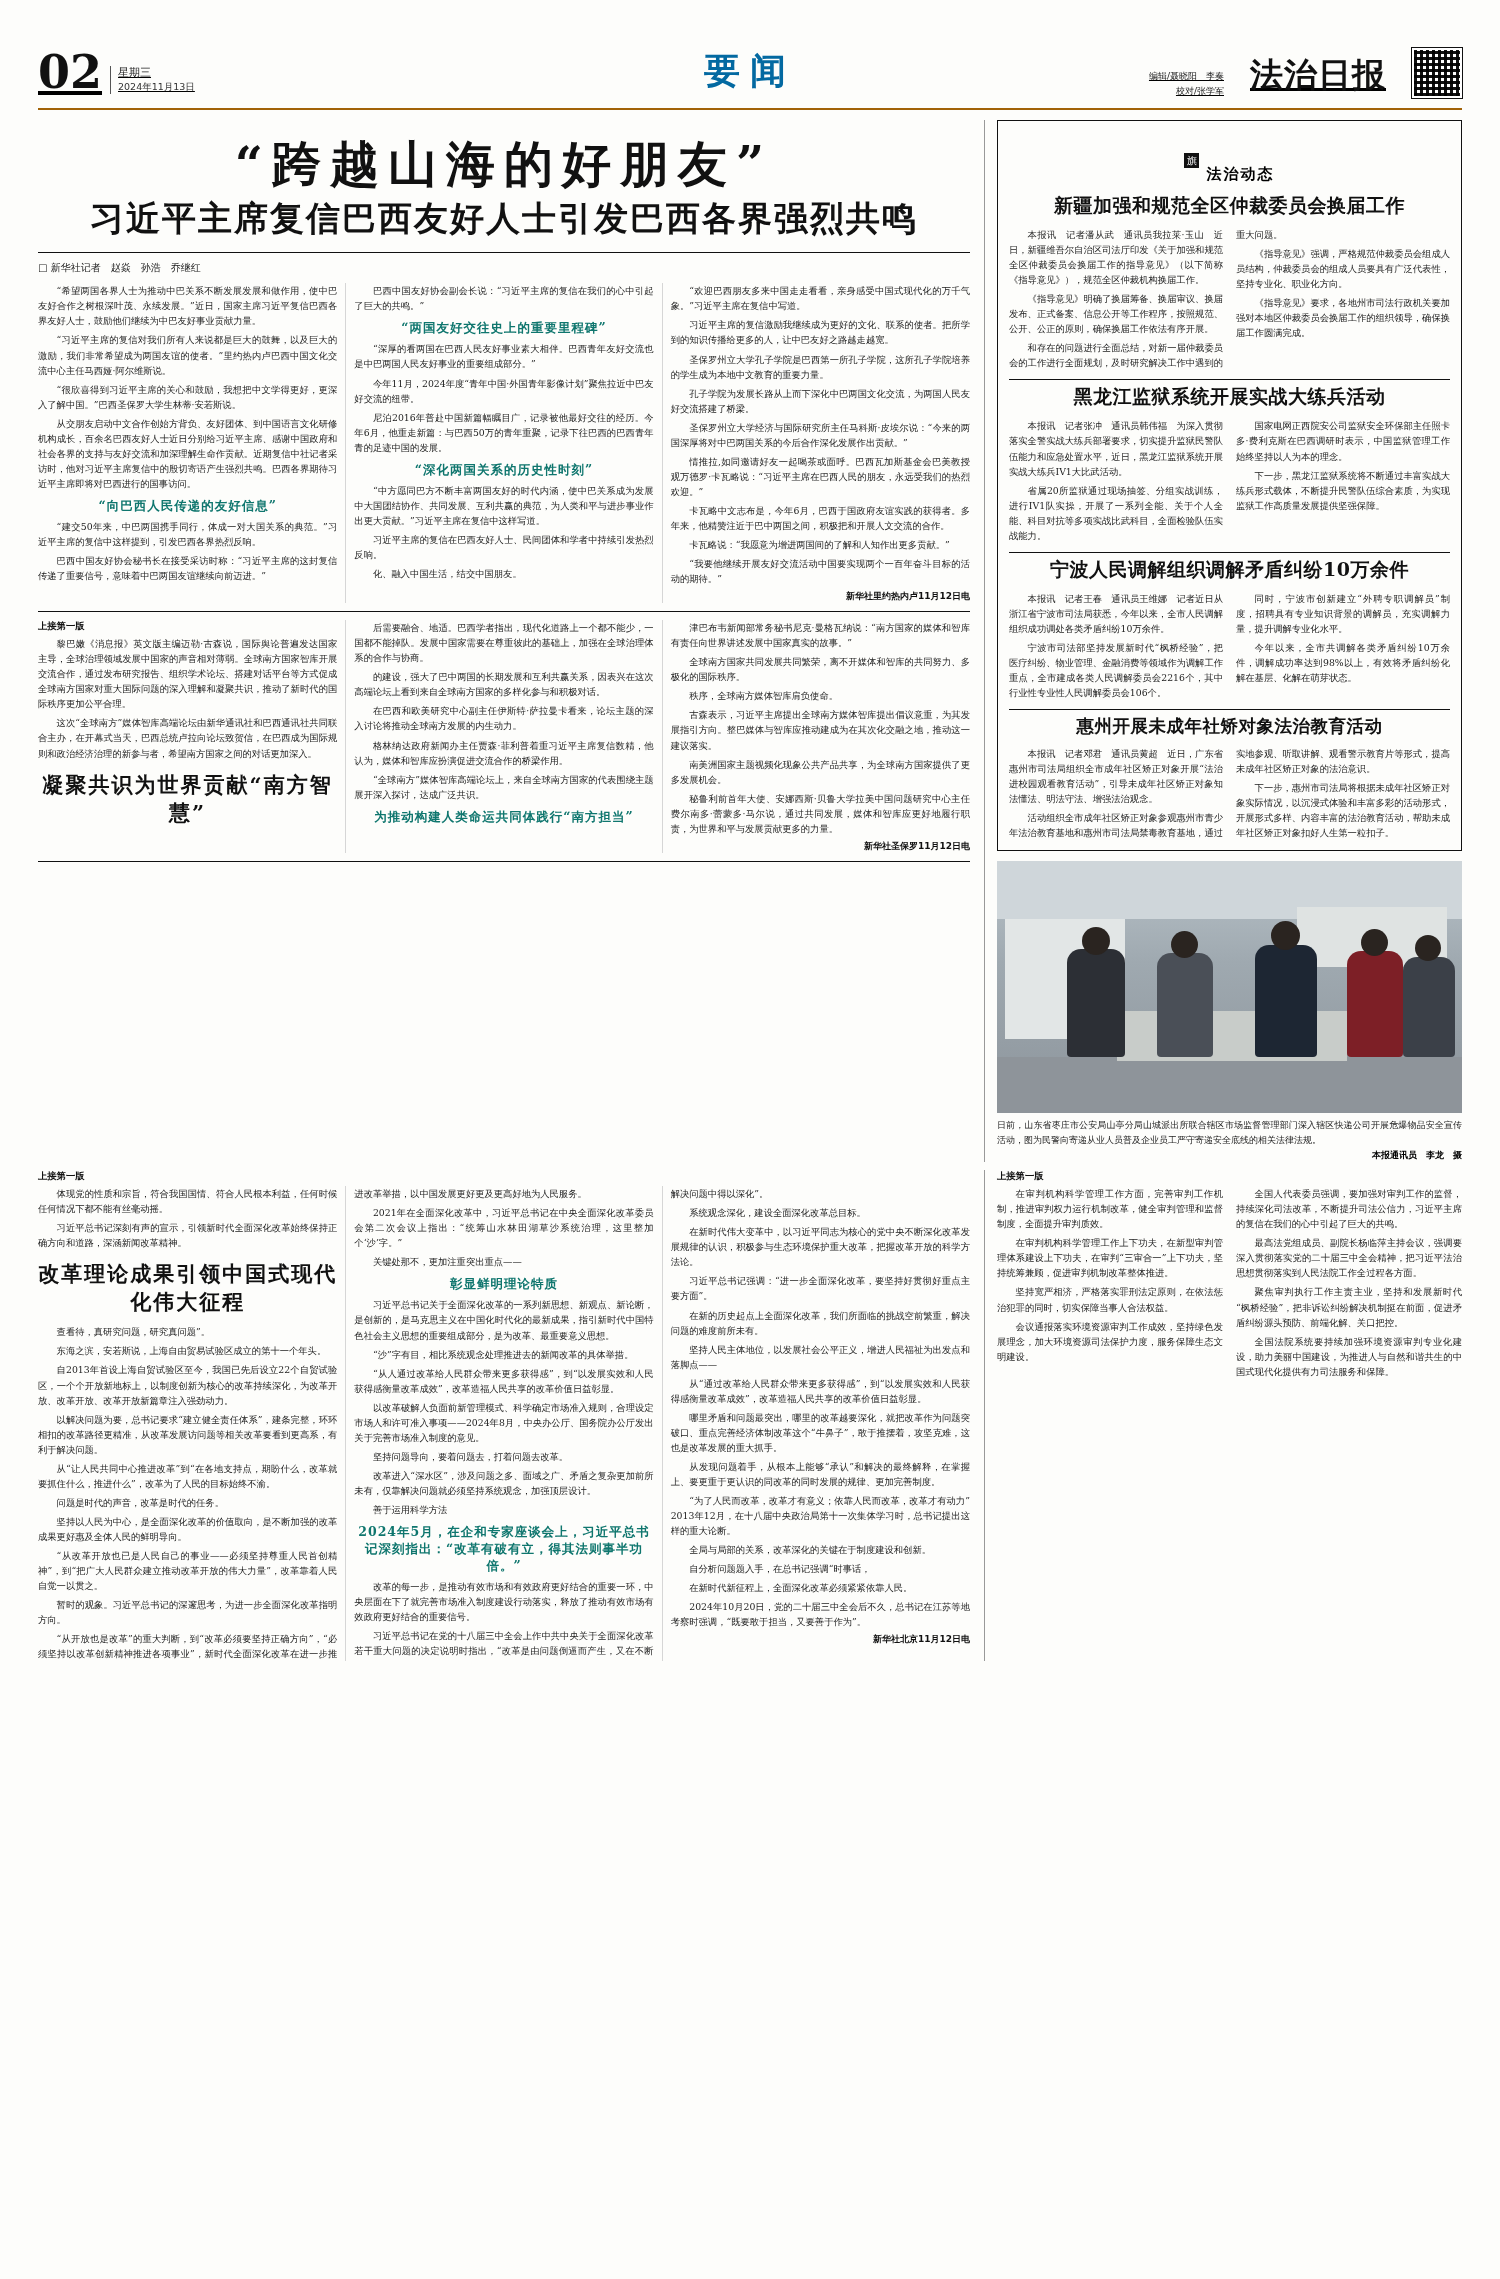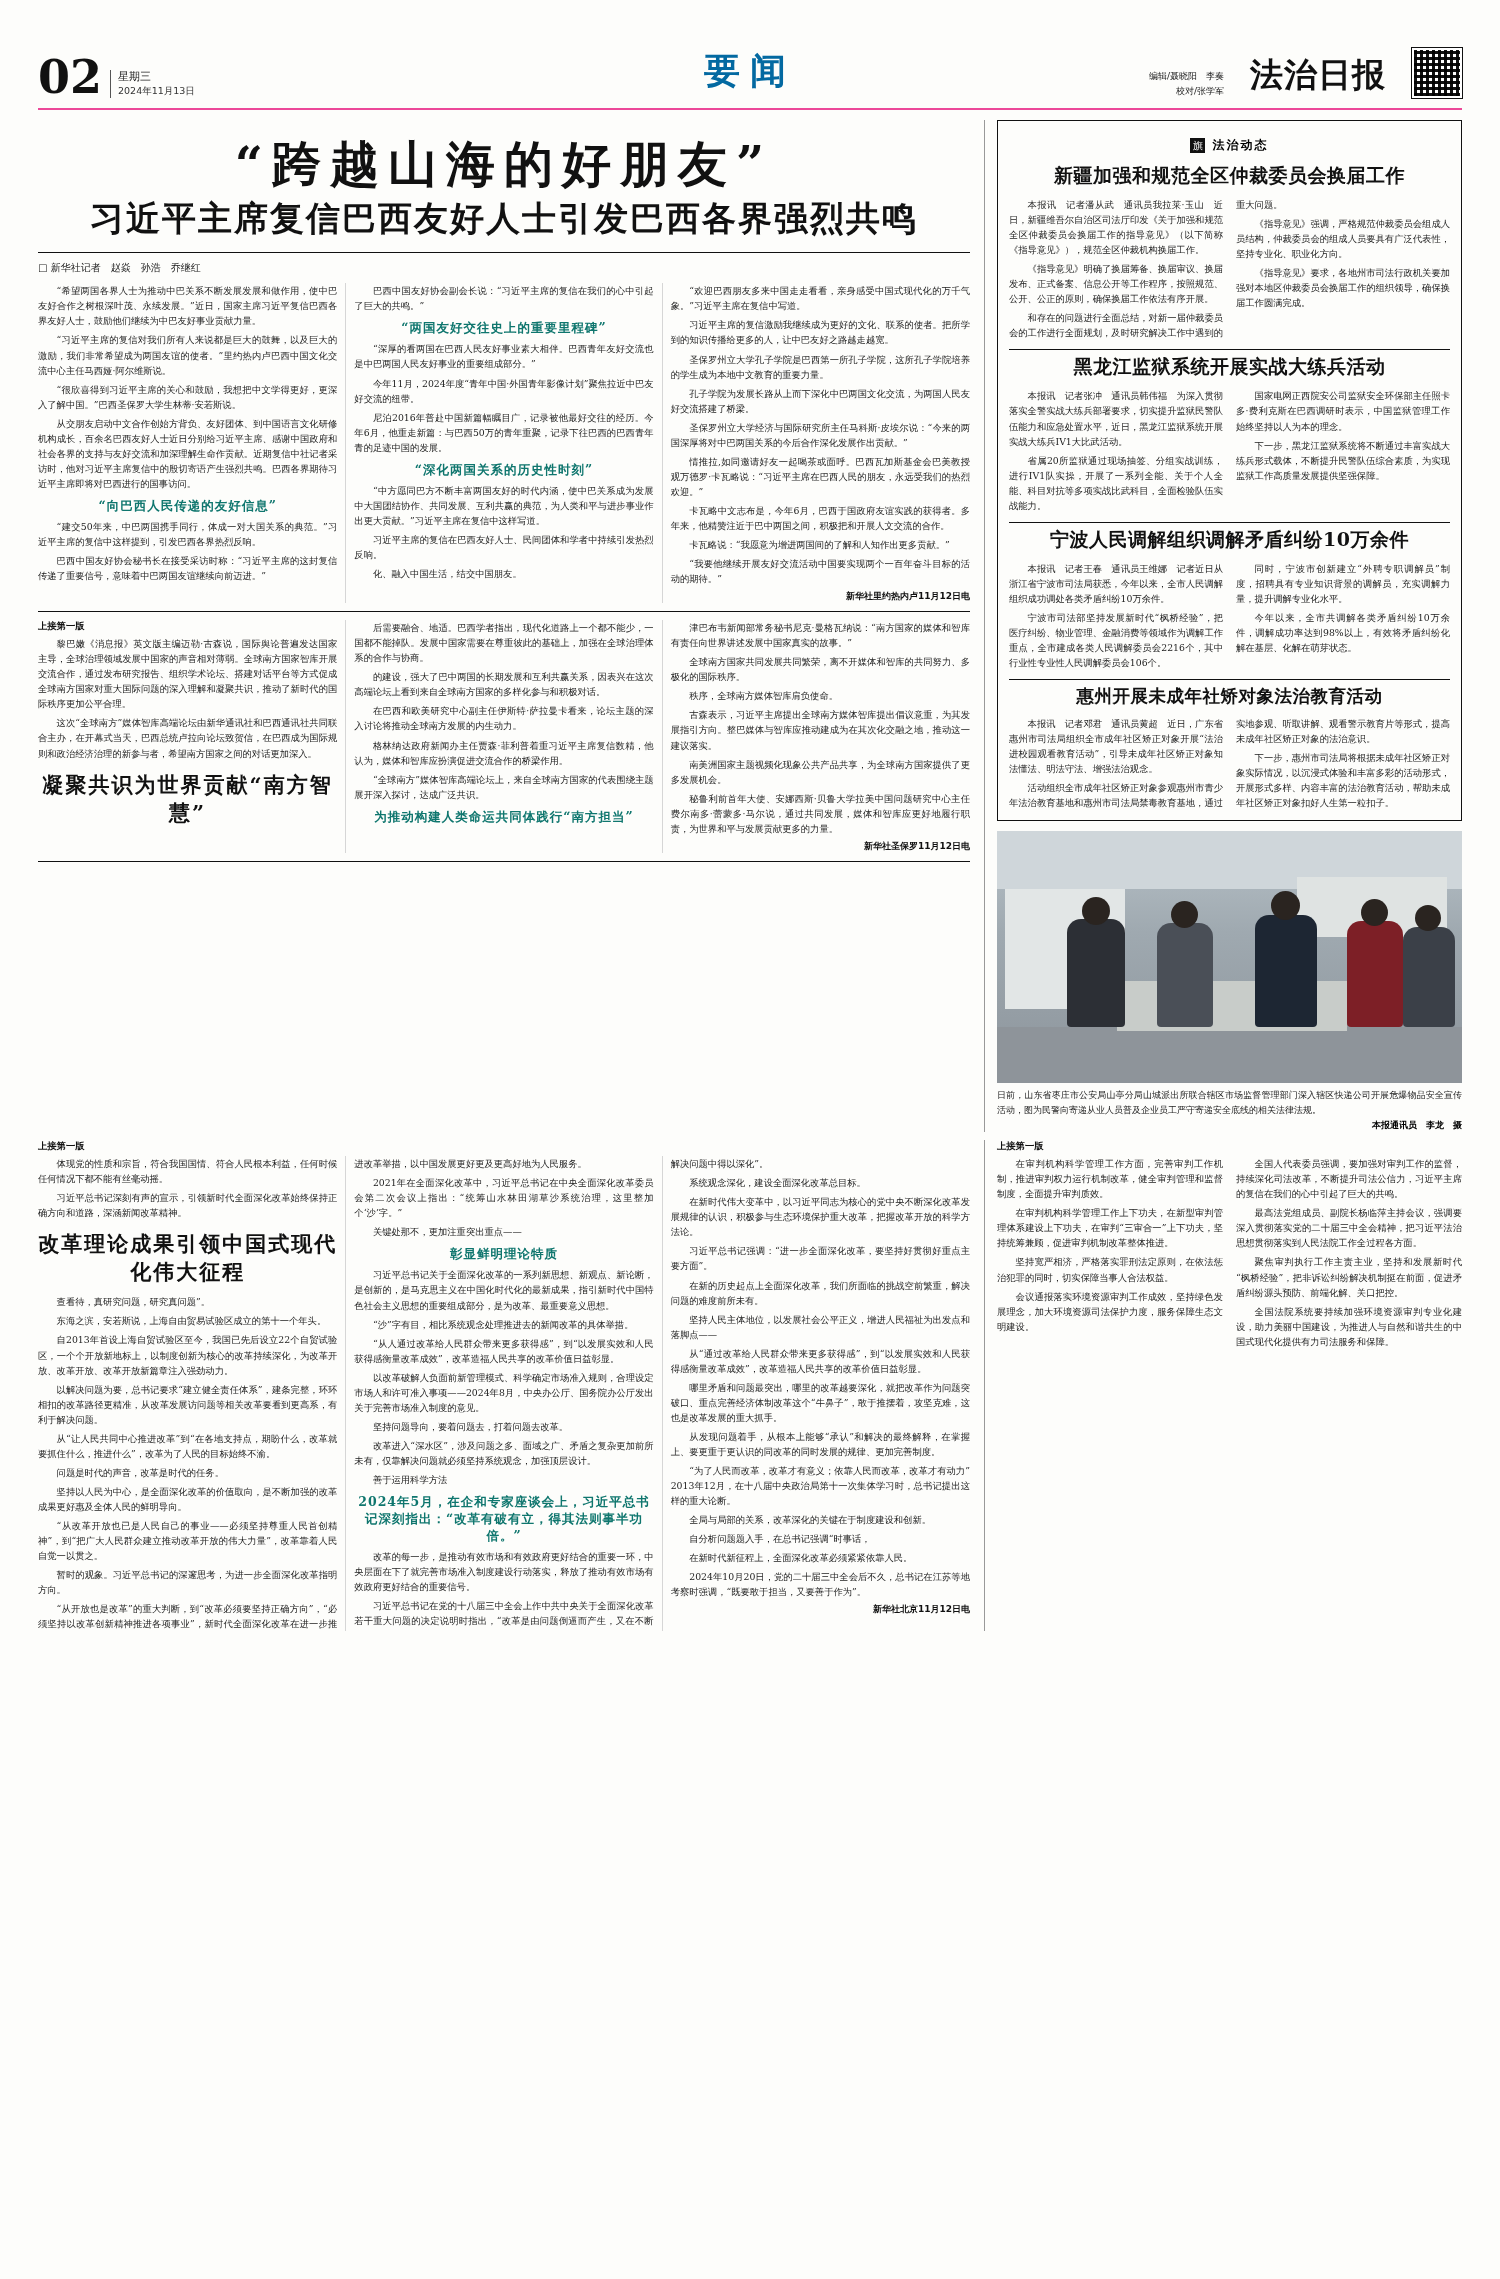--- a/index.html
+++ b/index.html
@@ -3,22 +3,22 @@
 <meta charset="utf-8">
 <style>
   html,body{margin:0;padding:0;background:#c9c9c9;}
   body{font-family:"DejaVu Sans","Liberation Sans",sans-serif;}
   .page{
     width:1500px;height:2279px;background:#fdfdfb;margin:0 auto;position:relative;
     box-sizing:border-box;padding:0 38px;
   }
   
   .masthead{
-    display:flex;align-items:flex-end;justify-content:space-between;
-    padding:48px 0 10px 0;border-bottom:2px solid #ec4899;position:relative;
+    display:flex;align-items:center;justify-content:space-between;
+    padding:48px 0 10px 0;border-bottom:2px solid #a16207;position:relative;text-decoration:underline;
   }
   .mh-left{display:flex;align-items:flex-end;gap:8px;}
   .mh-pageno{font-family:"DejaVu Serif","Liberation Serif",serif;font-size:46px;font-weight:700;line-height:.9;color:#111;}
   .mh-dateblk{border-left:1px solid #555;padding-left:7px;line-height:1.35;}
   .mh-week{font-size:11px;color:#222;}
   .mh-date{font-size:9.5px;color:#333;}
   .mh-center{position:absolute;left:50%;transform:translateX(-50%);bottom:12px;}
   .mh-center span{font-family:"DejaVu Serif","Liberation Serif",serif;font-weight:700;font-size:36px;letter-spacing:10px;color:#0369a1;}
   .mh-right{display:flex;align-items:flex-end;gap:26px;}
   .mh-credits{font-size:9px;line-height:1.6;text-align:right;color:#222;}
@@ -54,21 +54,21 @@
   }
   .mid-title{
     font-family:"DejaVu Serif","Liberation Serif",serif;font-weight:700;font-size:21px;
     text-align:center;color:#111;margin:10px 0 8px 0;letter-spacing:2px;
   }
   .sect-label{font-size:9.3px;font-weight:700;color:#111;margin-bottom:3px;}
   .dateline{font-size:9px;text-align:right;font-weight:700;color:#111;margin-top:3px;}
   
   .rb-head{display:flex;align-items:center;justify-content:center;gap:7px;margin:6px 0 9px 0;}
   .rb-head .sq{width:15px;height:15px;background:#111;color:#fff;font-size:10px;line-height:15px;text-align:center;}
-  .rb-head .tx{font-family:"DejaVu Serif","Liberation Serif",serif;font-weight:700;font-size:12px;letter-spacing:2px;}
+  .rb-head .tx{font-family:"DejaVu Serif","Liberation Serif",serif;font-weight:700;font-size:15px;letter-spacing:2px;margin-top:28px;}
   .rb-box{border:1px solid #111;padding:10px 11px 8px 11px;}
   .rb-title{
     font-family:"DejaVu Serif","Liberation Serif",serif;font-weight:700;font-size:19px;
     text-align:center;color:#111;margin:4px 0 8px 0;letter-spacing:.5px;
   }
   .rb-title.sm{font-size:17.5px;}
   .rb-div{border-top:1px solid #111;margin:9px 0 2px 0;}
   .two{column-count:2;column-gap:13px;}
   
   .photo{

